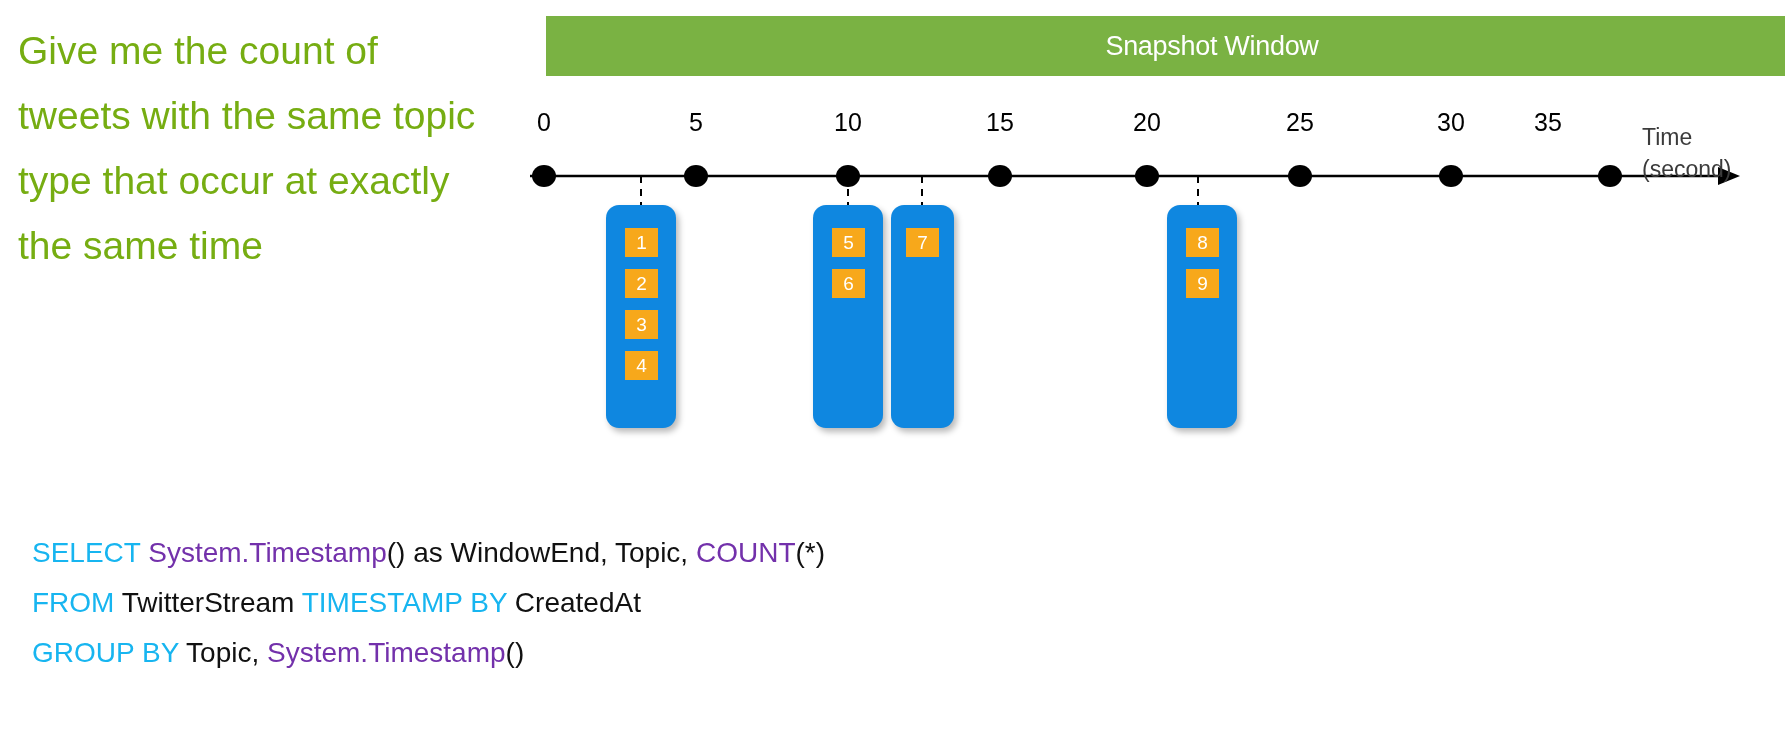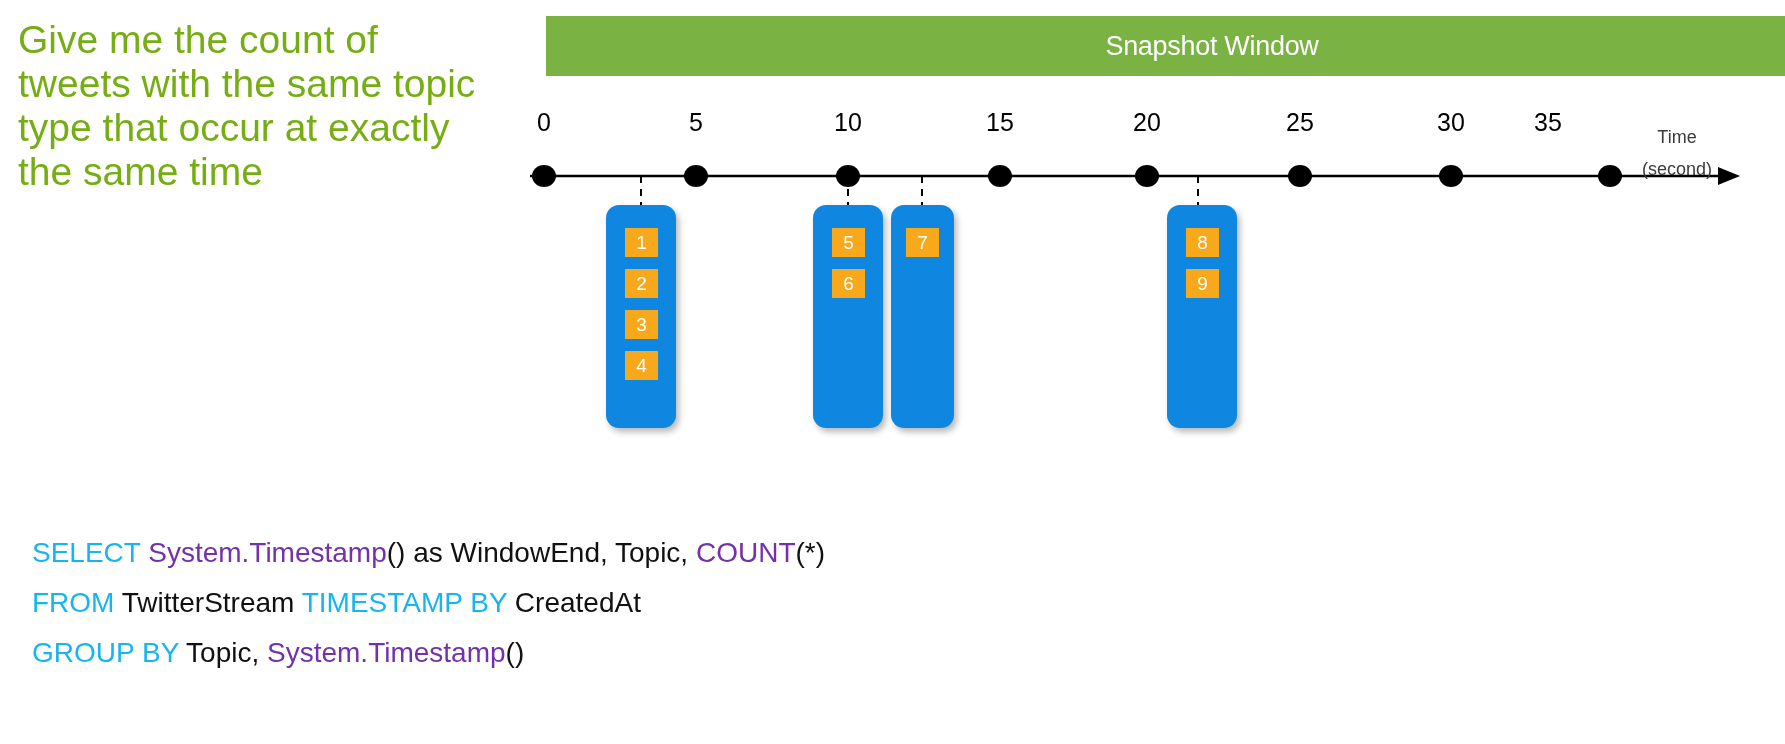--- a/index.html
+++ b/index.html
@@ -16,21 +16,21 @@
   }
 
   
   #prompt-text {
     position: absolute;
     left: 18px;
     top: 18px;
     width: 460px;
     color: #76ad12;
     font-size: 39px;
-    line-height: 44px;
+    line-height: 65px;
     font-family: "Liberation Sans", sans-serif;
     font-weight: 400;
     white-space: pre-line;
   }
 
   
   #snapshot-banner {
     position: absolute;
     left: 546px;
     top: 16px;
@@ -66,26 +66,25 @@
     font-size: 25px;
     color: #000000;
     font-family: "Liberation Sans", sans-serif;
     top: 108px;
   }
 
   #time-axis-label {
     position: absolute;
     left: 1642px;
     top: 121px;
-    font-size: 18px;
+    font-size: 23px;
     line-height: 32px;
     color: #3b3b3b;
     font-family: "Liberation Sans", sans-serif;
     white-space: pre-line;
-    text-align: center;
   }
 
   
   .event-box {
     position: absolute;
     background: #0f87e0;
     border-radius: 13px;
     box-shadow: 3px 4px 6px rgba(0,0,0,0.28);
   }
   .event-tile {

